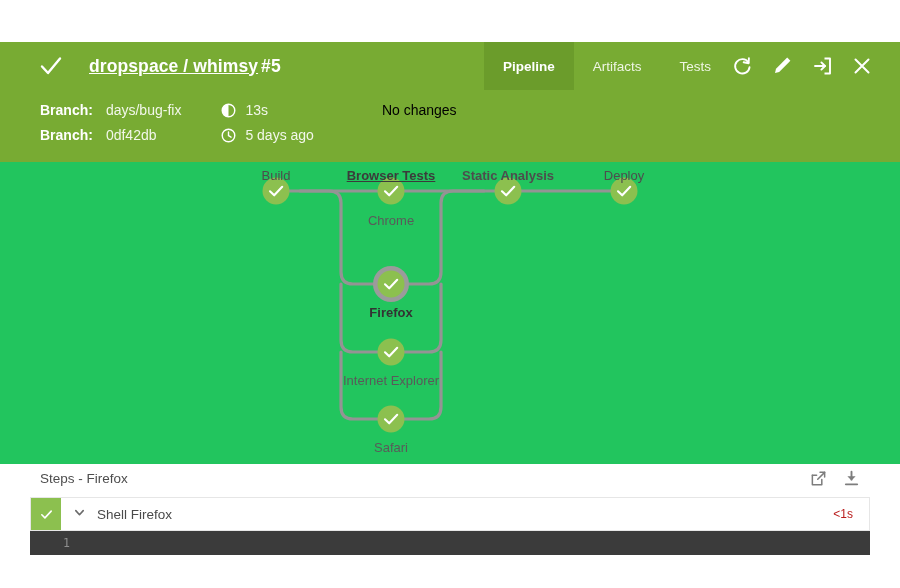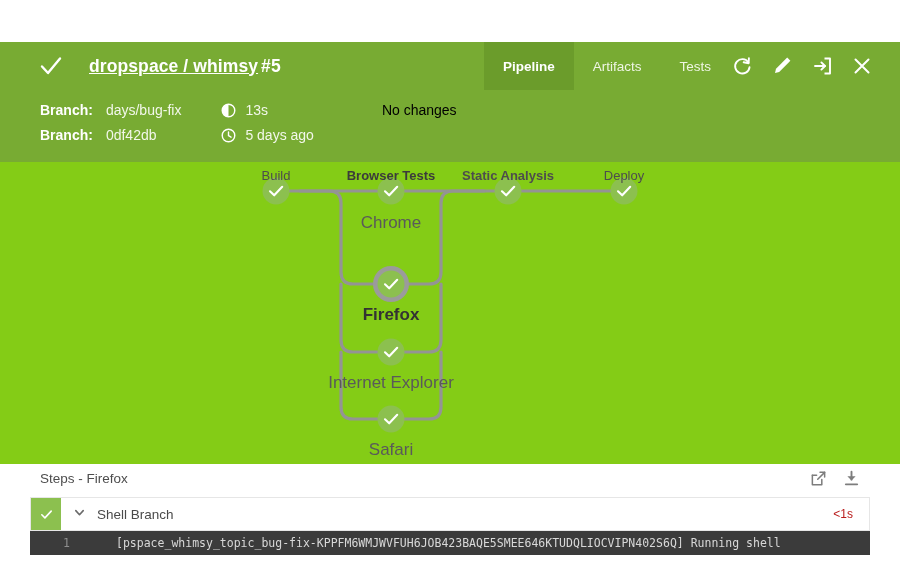--- a/index.html
+++ b/index.html
@@ -58,29 +58,29 @@
     padding: 8px 0 14px 40px;
     font-size: 14px; line-height: 25px;
   }
   .meta-col { display: grid; grid-template-columns: auto auto; column-gap: 13px; }
   .meta-val { color: #f2f7ea; }
   .meta-time { margin-left: 40px; display: grid; grid-template-columns: auto auto; column-gap: 9px; align-items: center; }
   .meta-time .ti { width: 15px; height: 15px; display: flex; align-items: center; justify-content: center; }
   .meta-changes { margin-left: 68px; color: #000000; }
 
   
-  .graph-area { position: relative; height: 302px; background: #84cc16; }
+  .graph-area { position: relative; height: 302px; background: #22c55e; }
   .graph-area svg { position: absolute; left: 0; top: 0; }
   .stage-label {
     position: absolute; font-size: 13px; color: #4d4d4d;
     white-space: nowrap; transform: translateX(-50%);
   }
-  .stage-label.bold { font-weight: 700; color: #3b3b3b; }
+  .stage-label.bold { font-weight: 700; color: #3b3b3b; text-decoration: underline; }
   .node-label {
-    position: absolute; font-size: 17px; color: #5a5a5a;
+    position: absolute; font-size: 13px; color: #5a5a5a;
     white-space: nowrap; transform: translateX(-50%);
   }
   .node-label.bold { font-weight: 700; color: #333; }
 
   
   .steps-wrap { padding: 0 30px; }
   .steps-head {
     display: flex; align-items: center; justify-content: space-between;
     padding: 6px 10px 10px 10px;
   }
@@ -288,24 +288,23 @@
         <svg width="15" height="15" viewBox="0 0 16 16">
           <path d="M3 8.3 L6.3 11.6 L13 4.4" fill="none" stroke="#ffffff" stroke-width="1.7" stroke-linecap="round" stroke-linejoin="round"></path>
         </svg>
       </div>
       <div class="step-main">
         <span>
           <svg width="13" height="13" viewBox="0 0 14 14">
             <path d="M3 5 L7 9.4 L11 5" fill="none" stroke="#6a6a6a" stroke-width="1.7" stroke-linecap="round" stroke-linejoin="round"></path>
           </svg>
         </span>
-        <span class="step-name">Shell Branch</span>
+        <span class="step-name">Shell Firefox</span>
       </div>
       <div class="step-dur">&lt;1s</div>
     </div>
 
     <div class="console">
       <span class="lineno">1</span>
-      <span class="linetext">[pspace_whimsy_topic_bug-fix-KPPFM6WMJWVFUH6JOB423BAQE5SMEE646KTUDQLIOCVIPN402S6Q] Running shell</span>
     </div>
   </div>
 
 </div>
 
 </body></html>

